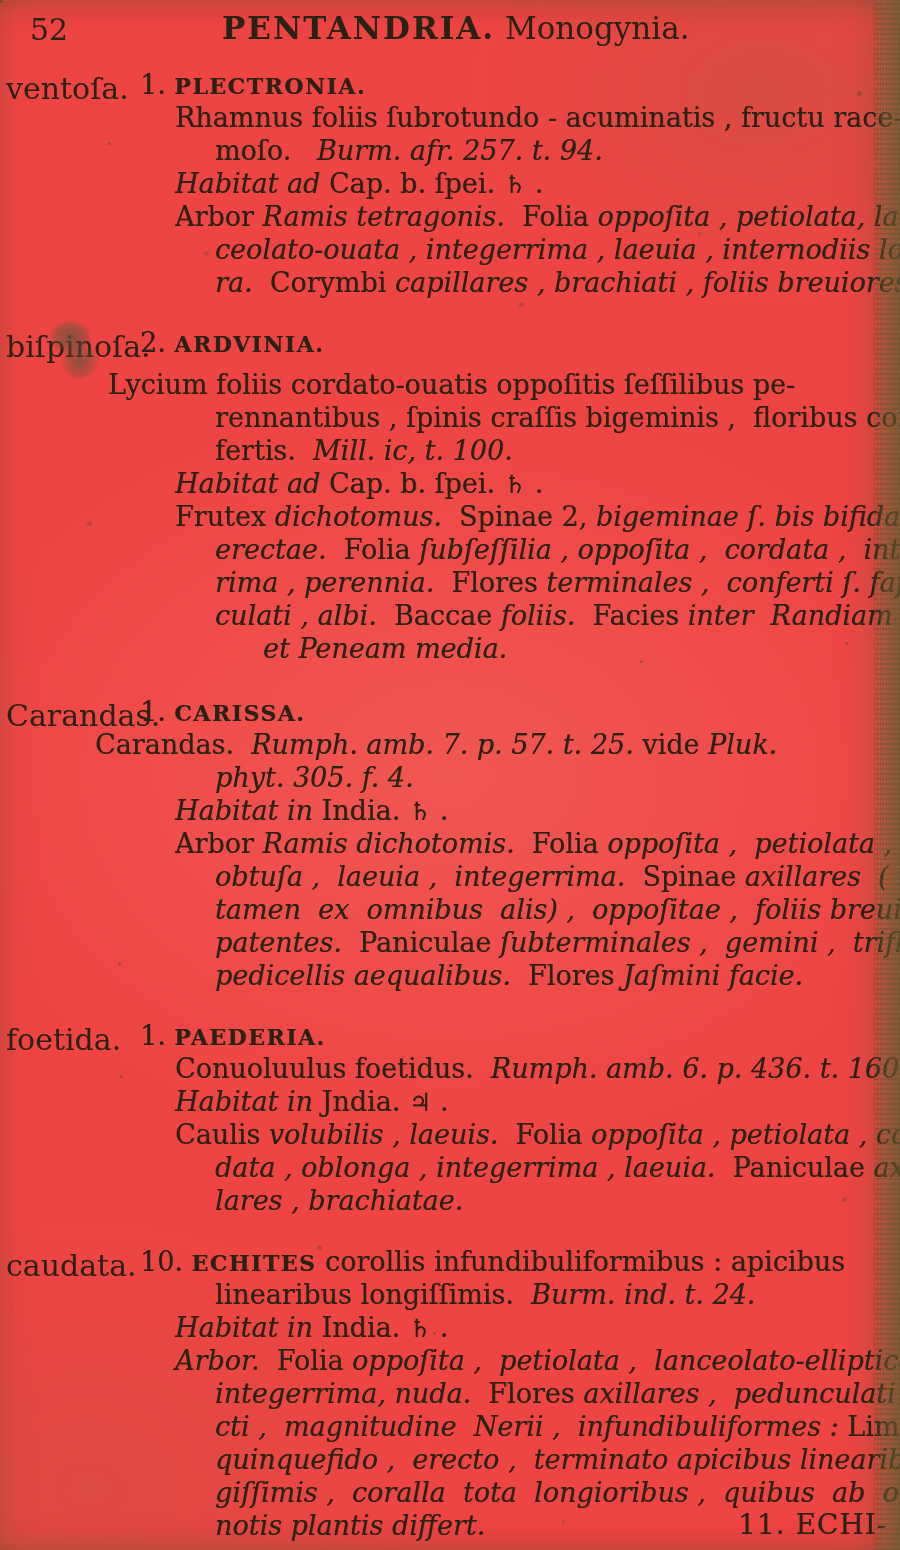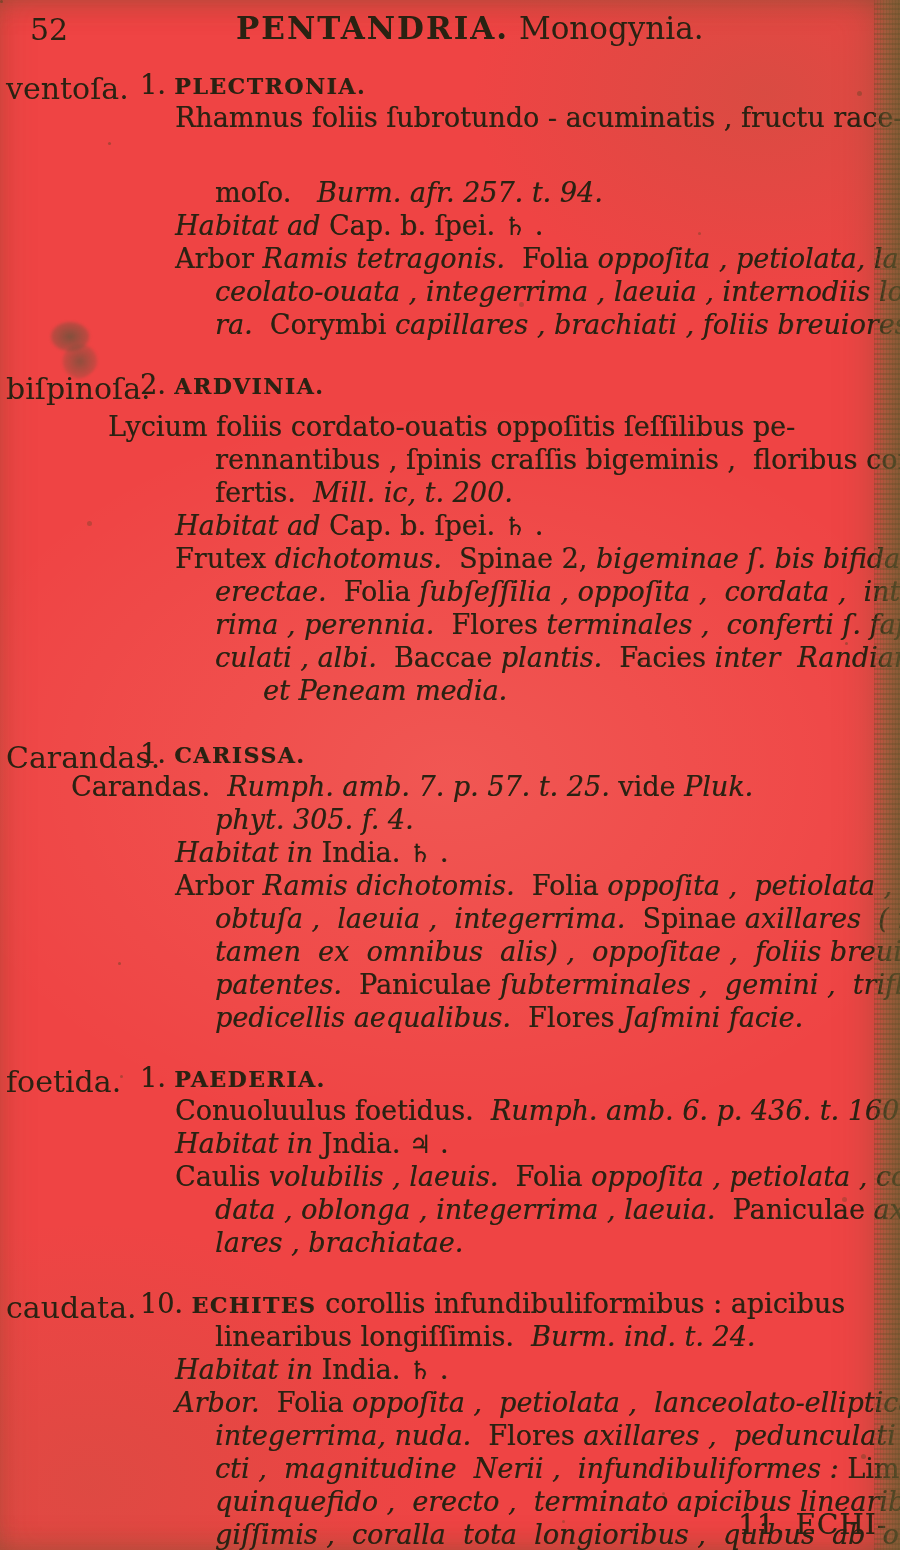--- a/index.html
+++ b/index.html
@@ -48,21 +48,21 @@
       662px 1492px 0 0 rgba(76,66,32,.35), 118px  962px 0 0 rgba(76,66,32,.40),
       318px 1246px 0 1px rgba(76,66,32,.28), 845px  642px 0 0 rgba(76,66,32,.40),
       772px  422px 0 0 rgba(76,66,32,.35),  88px  522px 0 1px rgba(76,66,32,.30),
       238px 1430px 0 0 rgba(76,66,32,.40), 562px 1520px 0 0 rgba(76,66,32,.35),
       843px 1198px 0 1px rgba(76,66,32,.30), 120px 1075px 0 0 rgba(76,66,32,.40),
       698px  232px 0 0 rgba(76,66,32,.35), 205px  252px 0 1px rgba(76,66,32,.25),
       640px  660px 0 0 rgba(76,66,32,.45), 862px 1455px 0 1px rgba(76,66,32,.35);
   }
   .running-header{position:absolute;top:10px;left:0;width:100%;height:44px;}
   .page-number{position:absolute;left:30px;top:2px;font-size:30px;}
-  .header-titles{position:absolute;left:236px;top:0;white-space:pre;}
+  .header-titles{position:absolute;left:222px;top:0;white-space:pre;}
   .header-main{font-size:31px;font-weight:bold;letter-spacing:2px;}
   .header-sub{font-size:31px;}
   .entries{position:absolute;top:68px;left:0;width:900px;}
   .entry{position:relative;}
   .margin-word{position:absolute;left:6px;top:3px;font-size:30px;white-space:pre;}
   .line{height:33px;line-height:33px;font-size:27px;white-space:pre;
         text-shadow:0.4px 0.4px 0.4px rgba(42,34,18,.55);}
   .line.heading{padding-left:140px;}
   .seg-r{font-style:normal;}
   .seg-i{font-style:italic;}
@@ -78,43 +78,43 @@
   <div class="running-header">
     <span class="page-number">52</span>
     <span class="header-titles"><span class="header-main">PENTANDRIA.</span><span class="header-sub"> Monogynia.</span></span>
   </div>
 
   <div class="entries">
       <div class="entry" style="margin-top: 0px;">
         <div class="margin-word">ventoſa.</div>
         <div class="line heading"><span class="seg-r">1. </span><span class="seg-c">PLECTRONIA.</span></div>
         <div class="line" style="padding-left: 175px;"><span class="seg-r">Rhamnus foliis ſubrotundo - acuminatis , fructu race-</span></div>
-        <div class="line" style="padding-left: 215px; margin-top: 42px;"><span class="seg-r">moſo.   </span><span class="seg-i">Burm. afr. 257. t. 94.</span></div>
+        <div class="line" style="padding-left: 215px;"><span class="seg-r">moſo.   </span><span class="seg-i">Burm. afr. 257. t. 94.</span></div>
         <div class="line" style="padding-left: 175px;"><span class="seg-i">Habitat ad </span><span class="seg-r">Cap. b. ſpei. </span><span class="seg-y">♄</span><span class="seg-r"> .</span></div>
         <div class="line" style="padding-left: 175px;"><span class="seg-r">Arbor </span><span class="seg-i">Ramis tetragonis.</span><span class="seg-r">  Folia </span><span class="seg-i">oppoſita , petiolata, lan-</span></div>
         <div class="line" style="padding-left: 215px;"><span class="seg-i">ceolato-ouata , integerrima , laeuia , internodiis longio-</span></div>
         <div class="line" style="padding-left: 215px;"><span class="seg-i">ra.</span><span class="seg-r">  Corymbi </span><span class="seg-i">capillares , brachiati , foliis breuiores.</span></div>
       </div>
       <div class="entry" style="margin-top: 27px;">
         <div class="margin-word">biſpinoſa.</div>
         <div class="line heading"><span class="seg-r">2. </span><span class="seg-c">ARDVINIA.</span></div>
         <div class="line" style="padding-left: 108px; margin-top: 9px;"><span class="seg-r">Lycium foliis cordato-ouatis oppoſitis ſeſſilibus pe-</span></div>
         <div class="line" style="padding-left: 215px;"><span class="seg-r">rennantibus , ſpinis craſſis bigeminis ,  floribus con-</span></div>
-        <div class="line" style="padding-left: 215px;"><span class="seg-r">fertis.  </span><span class="seg-i">Mill. ic, t. 200.</span></div>
+        <div class="line" style="padding-left: 215px;"><span class="seg-r">fertis.  </span><span class="seg-i">Mill. ic, t. 100.</span></div>
         <div class="line" style="padding-left: 175px;"><span class="seg-i">Habitat ad </span><span class="seg-r">Cap. b. ſpei. </span><span class="seg-y">♄</span><span class="seg-r"> .</span></div>
         <div class="line" style="padding-left: 175px;"><span class="seg-r">Frutex </span><span class="seg-i">dichotomus.</span><span class="seg-r">  Spinae 2, </span><span class="seg-i">bigeminae ſ. bis bifidae,</span></div>
         <div class="line" style="padding-left: 215px;"><span class="seg-i">erectae.</span><span class="seg-r">  Folia </span><span class="seg-i">ſubſeſſilia , oppoſita ,  cordata ,  integer-</span></div>
         <div class="line" style="padding-left: 215px;"><span class="seg-i">rima , perennia.</span><span class="seg-r">  Flores </span><span class="seg-i">terminales ,  conferti ſ. faſci-</span></div>
-        <div class="line" style="padding-left: 215px;"><span class="seg-i">culati , albi.</span><span class="seg-r">  Baccae </span><span class="seg-i">plantis.</span><span class="seg-r">  Facies </span><span class="seg-i">inter  Randiam</span></div>
+        <div class="line" style="padding-left: 215px;"><span class="seg-i">culati , albi.</span><span class="seg-r">  Baccae </span><span class="seg-i">foliis.</span><span class="seg-r">  Facies </span><span class="seg-i">inter  Randiam</span></div>
         <div class="line" style="padding-left: 215px; margin-left: 48px;"><span class="seg-i">et Peneam media.</span></div>
       </div>
       <div class="entry" style="margin-top: 30px;">
         <div class="margin-word">Carandas.</div>
         <div class="line heading"><span class="seg-r">1. </span><span class="seg-c">CARISSA.</span></div>
-        <div class="line" style="padding-left: 71px;"><span class="seg-r">Carandas.  </span><span class="seg-i">Rumph. amb. 7. p. 57. t. 25.</span><span class="seg-r"> vide </span><span class="seg-i">Pluk.</span></div>
+        <div class="line" style="padding-left: 95px;"><span class="seg-r">Carandas.  </span><span class="seg-i">Rumph. amb. 7. p. 57. t. 25.</span><span class="seg-r"> vide </span><span class="seg-i">Pluk.</span></div>
         <div class="line" style="padding-left: 215px;"><span class="seg-i">phyt. 305. f. 4.</span></div>
         <div class="line" style="padding-left: 175px;"><span class="seg-i">Habitat in </span><span class="seg-r">India. </span><span class="seg-y">♄</span><span class="seg-r"> .</span></div>
         <div class="line" style="padding-left: 175px;"><span class="seg-r">Arbor </span><span class="seg-i">Ramis dichotomis.</span><span class="seg-r">  Folia </span><span class="seg-i">oppoſita ,  petiolata ,</span></div>
         <div class="line" style="padding-left: 215px;"><span class="seg-i">obtuſa ,  laeuia ,  integerrima.</span><span class="seg-r">  Spinae </span><span class="seg-i">axillares  ( non</span></div>
         <div class="line" style="padding-left: 215px;"><span class="seg-i">tamen  ex  omnibus  alis) ,  oppoſitae ,  foliis breuiores ,</span></div>
         <div class="line" style="padding-left: 215px;"><span class="seg-i">patentes.</span><span class="seg-r">  Paniculae </span><span class="seg-i">ſubterminales ,  gemini ,  triflori</span></div>
         <div class="line" style="padding-left: 215px;"><span class="seg-i">pedicellis aequalibus.</span><span class="seg-r">  Flores </span><span class="seg-i">Jaſmini facie.</span></div>
       </div>
       <div class="entry" style="margin-top: 27px;">
         <div class="margin-word">foetida.</div>

